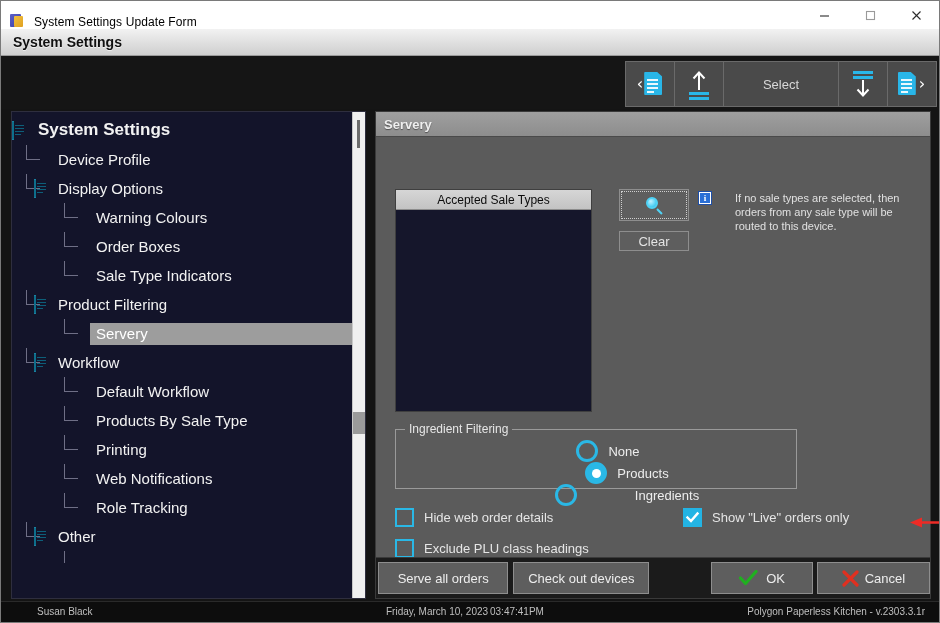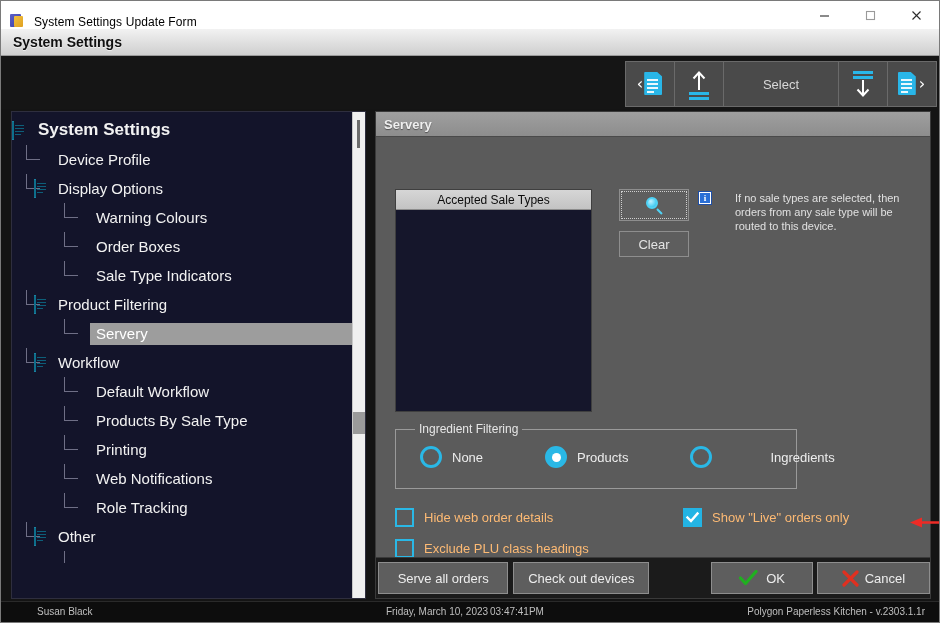--- a/index.html
+++ b/index.html
@@ -335,21 +335,21 @@
     position: absolute;
     left: 11px; top: 11px;
     width: 7px; height: 2px;
     background: #4fd2f5;
     transform: rotate(45deg);
     transform-origin: left center;
   }
   .btn-clear {
     position: absolute;
     left: 243px; top: 94px;
-    width: 70px; height: 26px;
+    width: 70px; height: 20px;
     background: #5e5e5e;
     border: 1px solid #8e8e8e;
     box-sizing: border-box;
     display: flex;
     align-items: center;
     justify-content: center;
     color: #e4e4e4;
     font-size: 13px;
   }
   .info-row {
@@ -389,32 +389,33 @@
   
   .groupbox {
     position: absolute;
     left: 19px; top: 292px;
     width: 402px; height: 60px;
     border: 1px solid #9a9a9a;
     box-sizing: border-box;
   }
   .groupbox-legend {
     position: absolute;
-    left: 19px; top: -8px;
+    left: 9px; top: -8px;
     background: #5b5b5b;
     padding: 0 4px;
     font-size: 12px;
     color: #e6e6e6;
   }
   .radio-row {
     position: absolute;
-    left: 0; top: 16px;
+    left: 0; top: 10px;
     width: 100%;
     display: flex;
     align-items: center;
+    flex-direction: column;
   }
   .radio-item {
     display: flex;
     align-items: center;
   }
   .radio-item.i1 { margin-left: 24px; }
   .radio-item.i2 { margin-left: 62px; }
   .radio-item.i3 { margin-left: 62px; gap: 48px; }
   .radio-mark {
     width: 22px; height: 22px;
@@ -457,21 +458,21 @@
     justify-content: center;
   }
   .cb-mark.on {
     background: #23b4e4;
     border-color: #23b4e4;
   }
   .cb-mark.on svg { display: block; }
   .cb-label {
     margin-left: 10px;
     font-size: 13px;
-    color: #fdba74;
+    color: #e5e5e5;
     white-space: nowrap;
   }
   .red-arrow {
     position: absolute;
     left: 534px; top: 380px;
     width: 86px; height: 11px;
   }
 
   
   .btnbar {
@@ -839,16 +840,16 @@
         <span>Cancel</span>
       </div>
     </div>
 
   </div>
 
   <div class="statusbar">
     <div class="status-cell status-user">Susan Black</div>
     <div class="status-cell status-date">Friday, March 10, 2023</div>
     <div class="status-cell status-time">03:47:41PM</div>
-    <div class="status-cell status-app">Polygon Paperless Kitchen - v.2303.1.1r</div>
+    <div class="status-cell status-app">Polygon Paperless Kitchen - v.2303.3.1r</div>
   </div>
 
 </div>
 
 </body></html>

